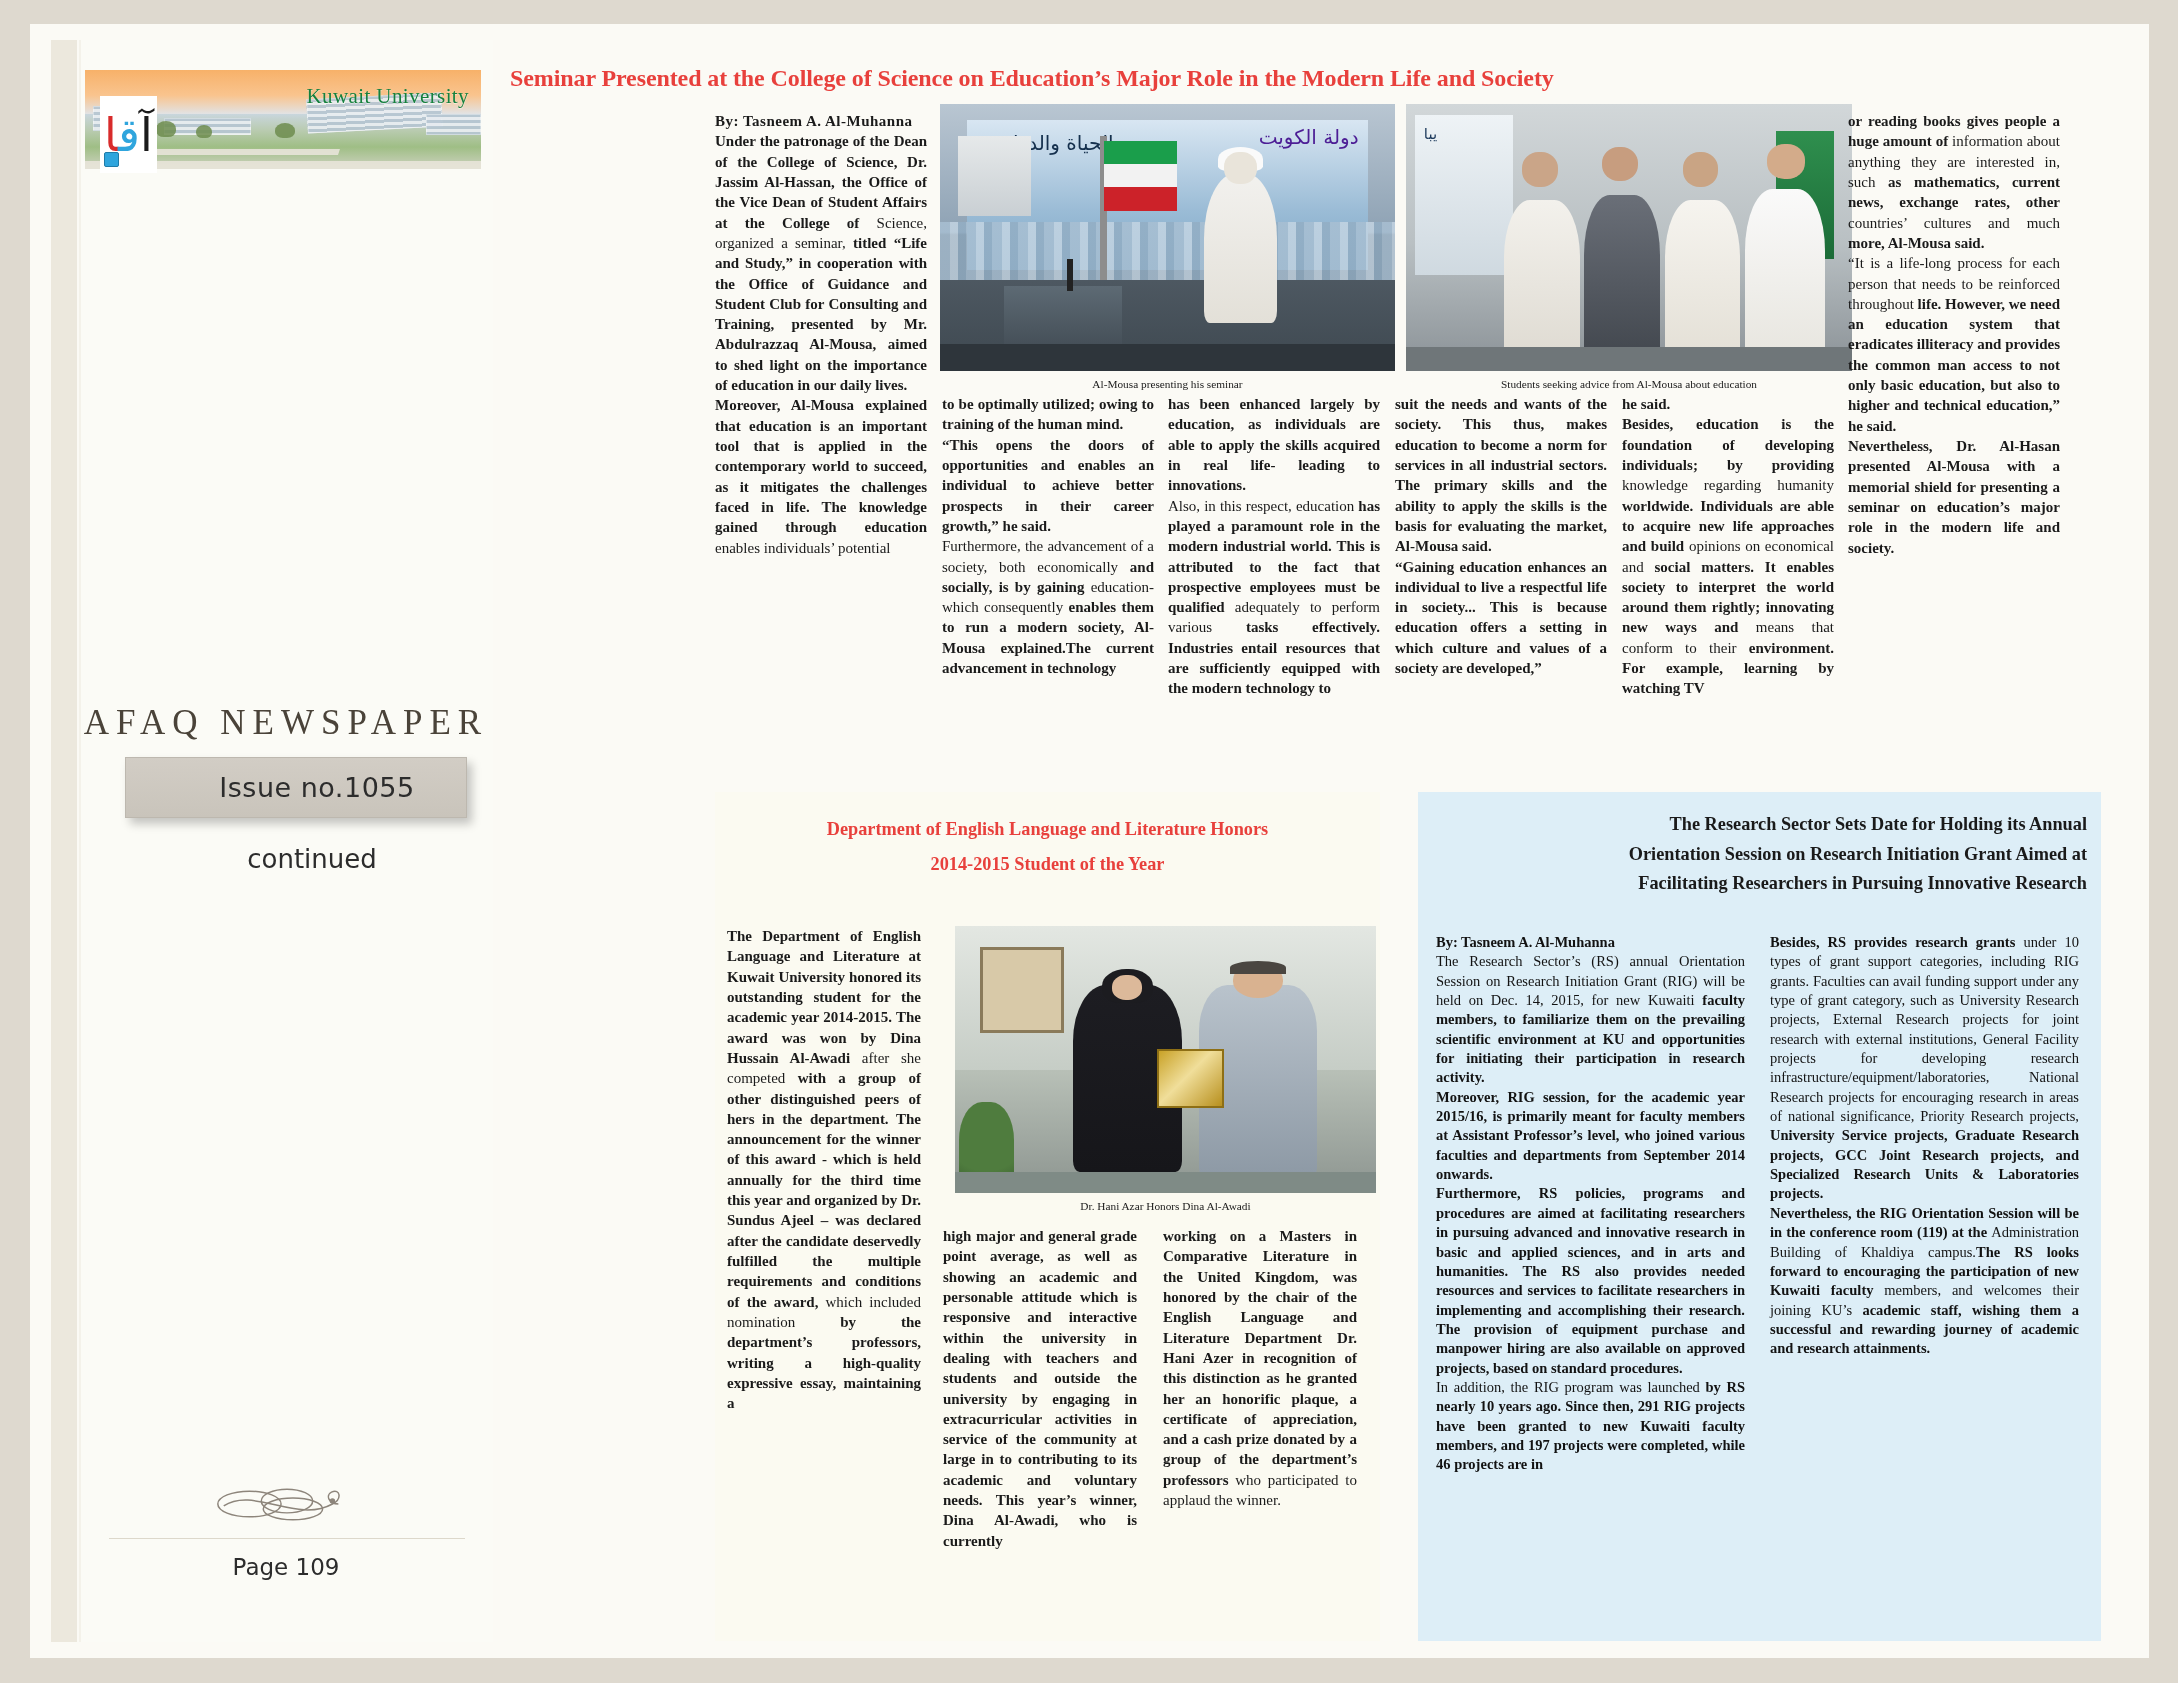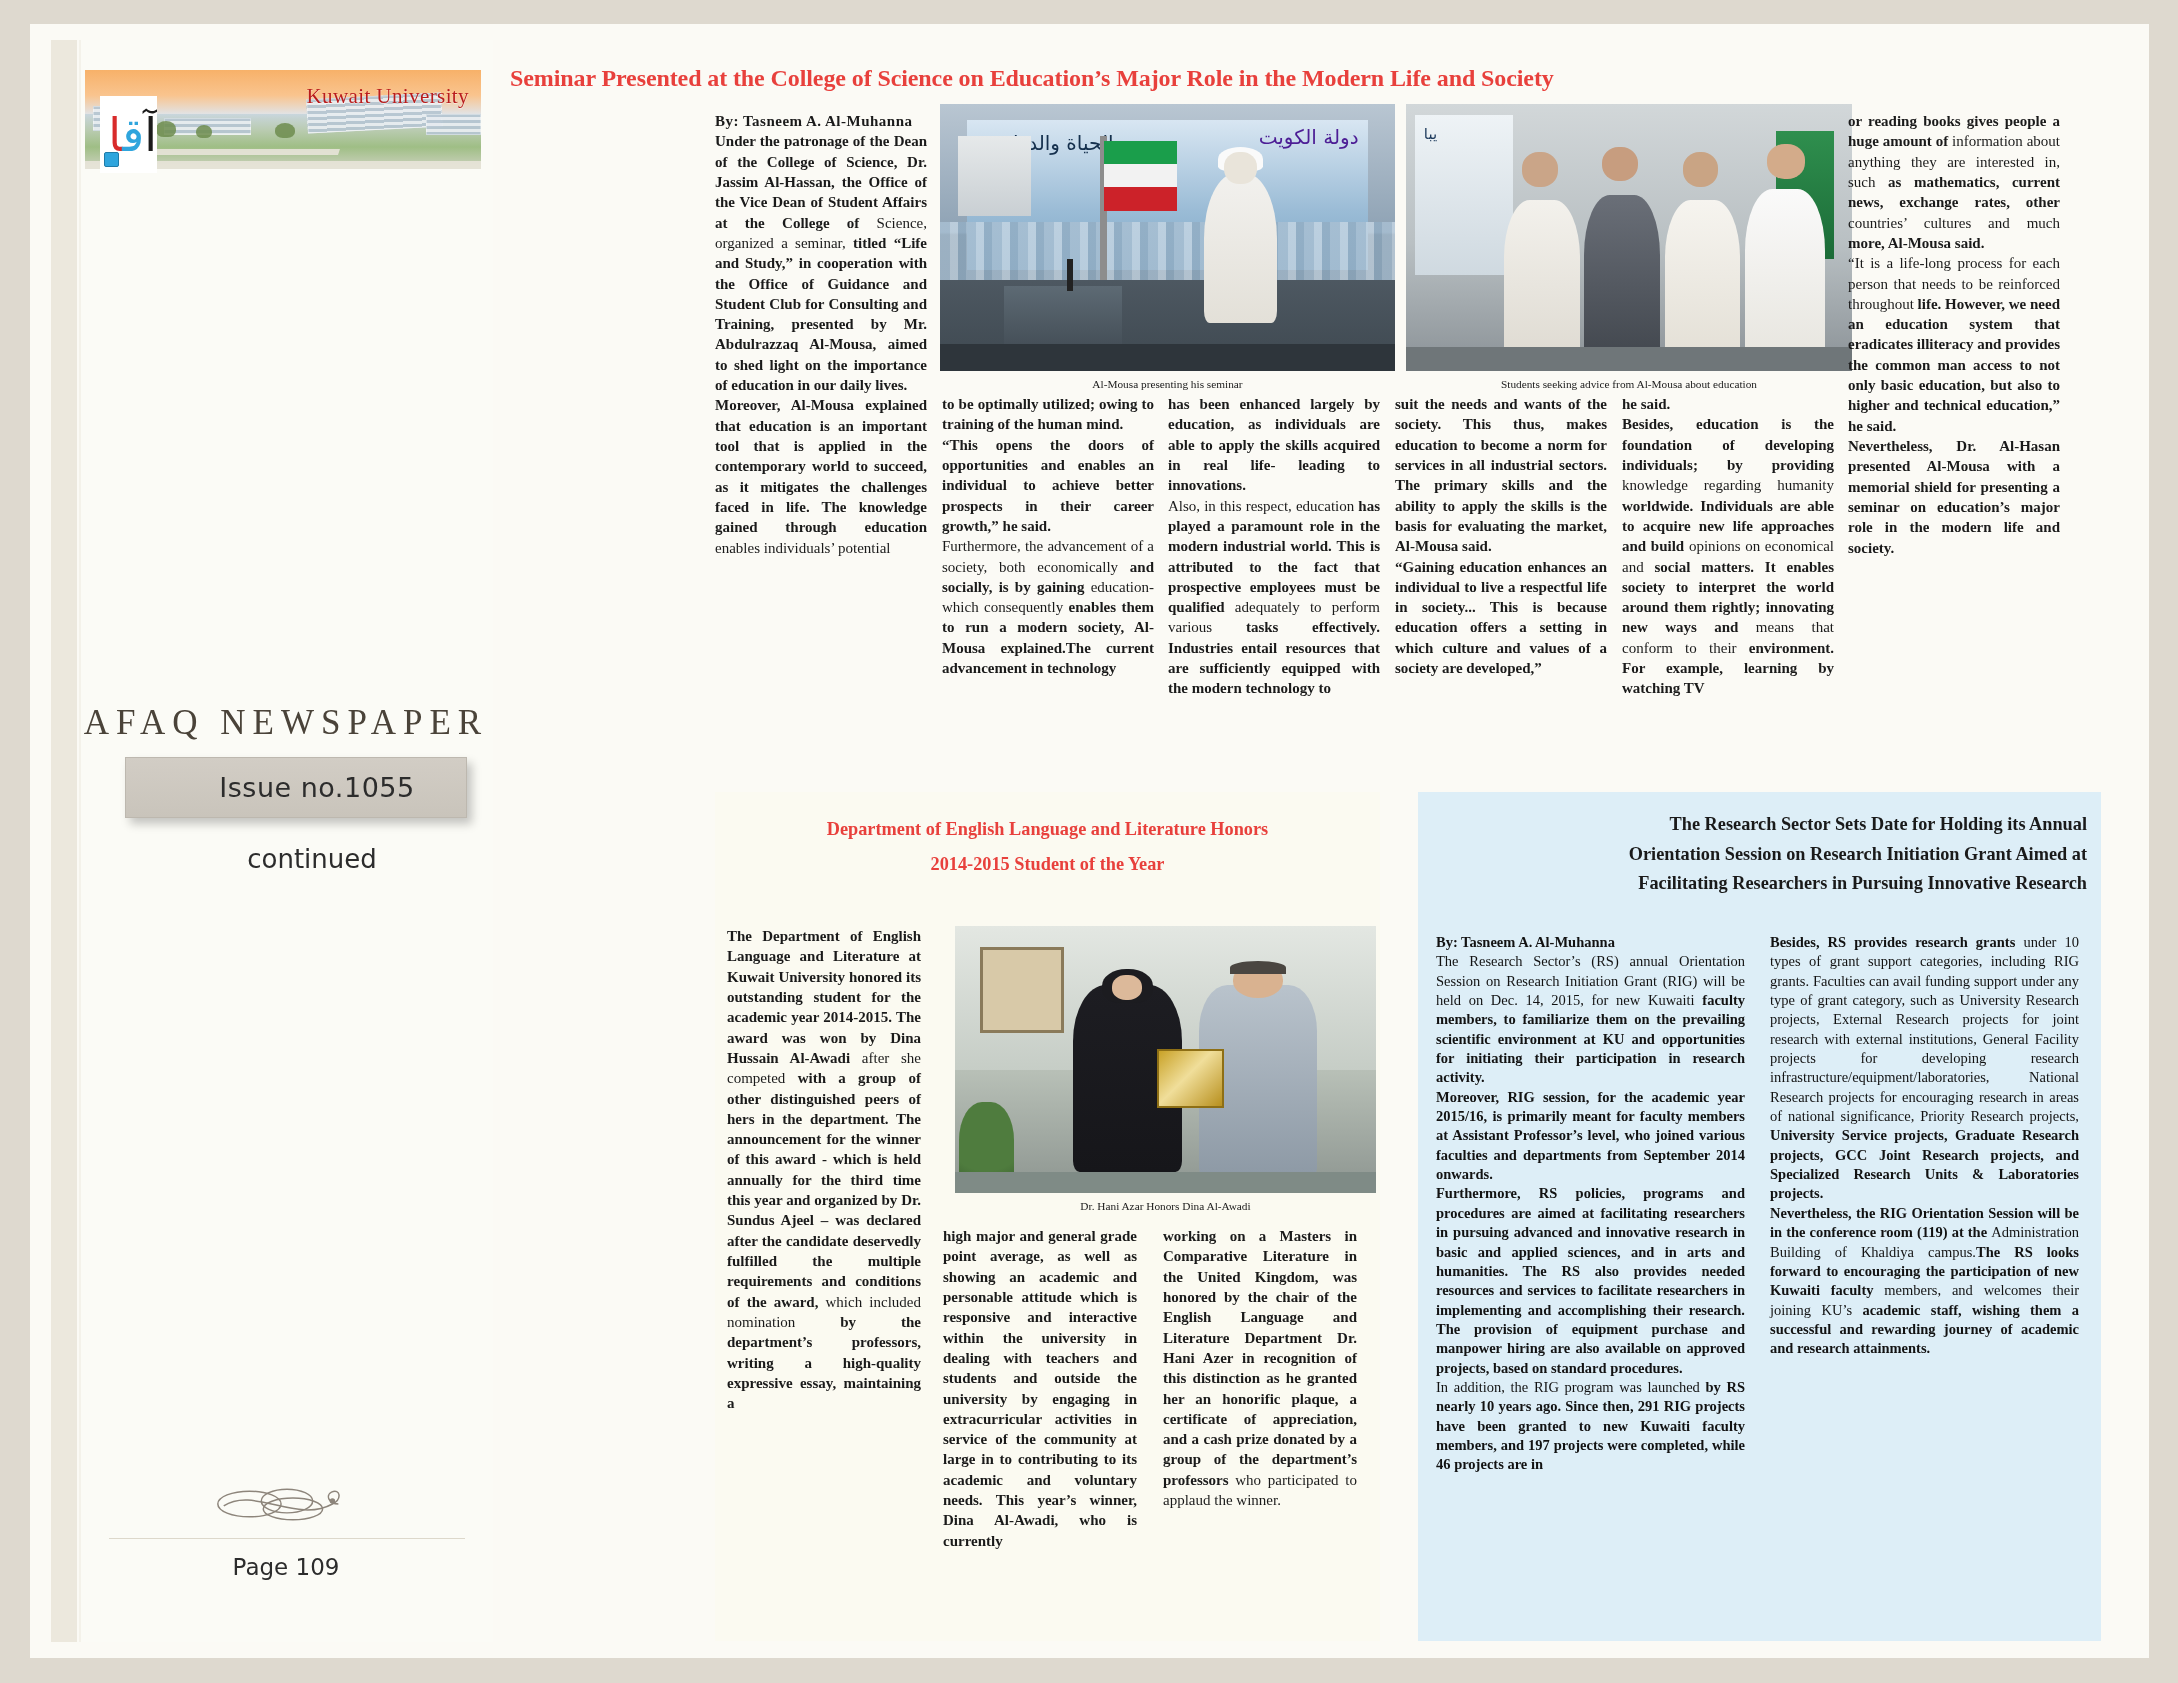--- a/index.html
+++ b/index.html
@@ -66,27 +66,27 @@
   .b-tree {
     position: absolute; background: #6d8c4e; border-radius: 50% 50% 40% 40%;
     opacity: .85;
   }
   .b-path {
     position: absolute; background: #e8e4d9; opacity: .9;
   }
   .banner-title {
     position: absolute; right: 12px; top: 14px;
     font-family: "Liberation Serif", serif;
-    font-size: 21px; color: #b91c1c; letter-spacing: 0.4px;
+    font-size: 21px; color: #15803d; letter-spacing: 0.4px;
     text-shadow: 0 1px 1px rgba(255,255,255,.6);
   }
   .logo-box {
     position: absolute; left: 100px; top: 96px;
     width: 57px; height: 77px; background: #ffffff;
-    display: flex; align-items: center; justify-content: flex-end;
+    display: flex; align-items: center; justify-content: center;
     overflow: hidden;
   }
   .logo-glyph {
     font-family: "DejaVu Sans", sans-serif;
     font-size: 46px; line-height: 1;
     letter-spacing: -3px;
   }
   .lg-a { color: #1b1b1b; }
   .lg-b { color: #2fa5dd; }
   .lg-c { color: #d82b2b; }

